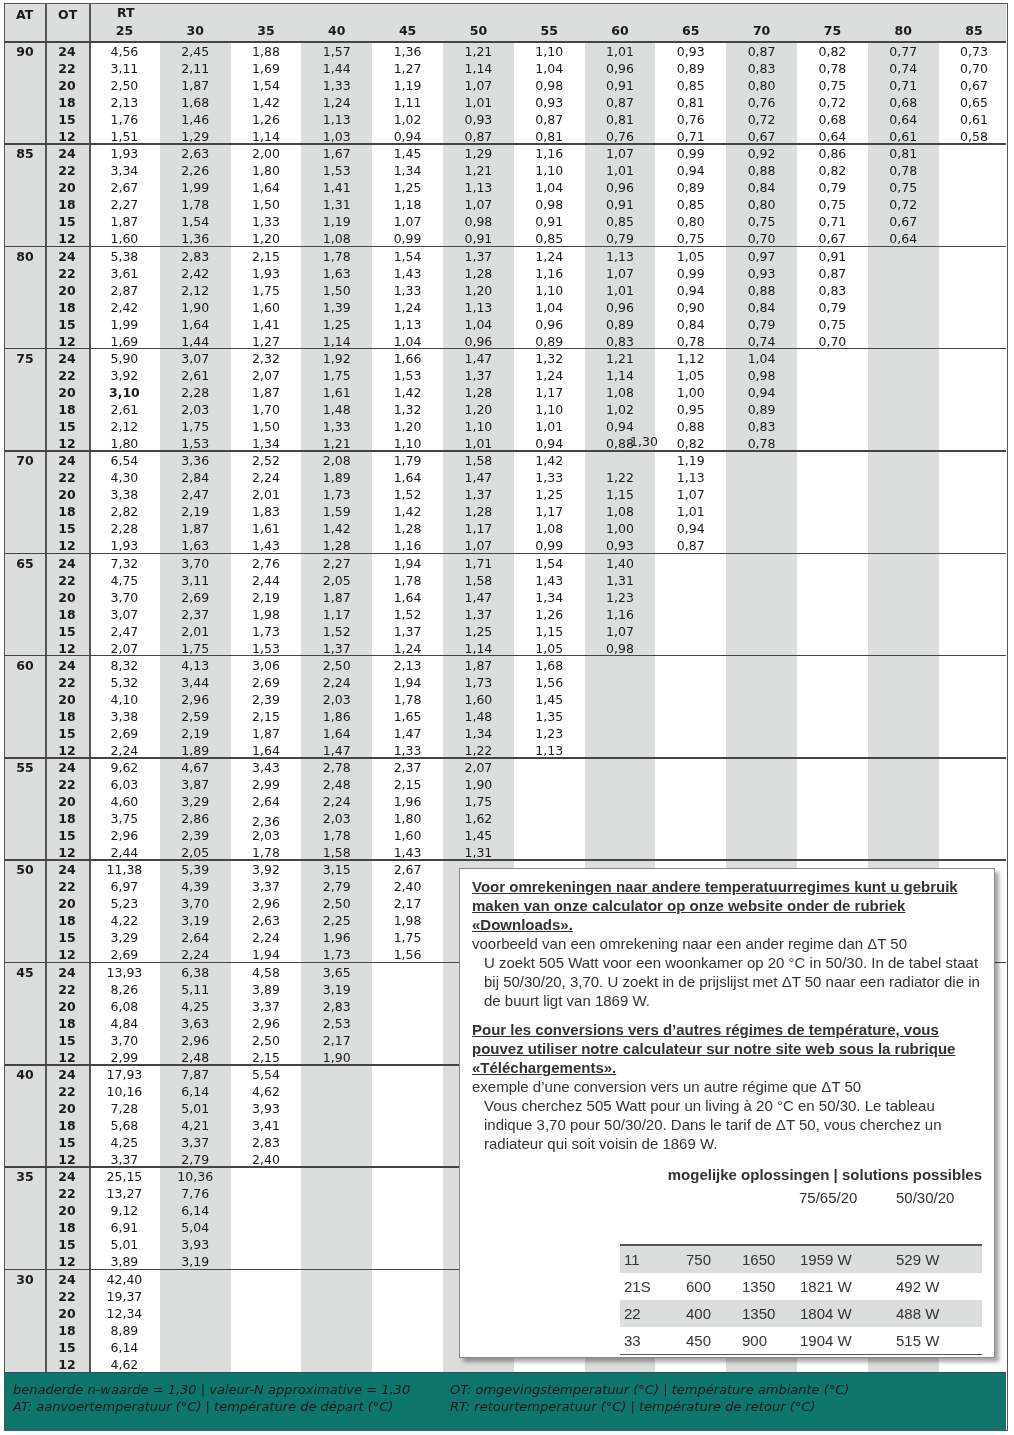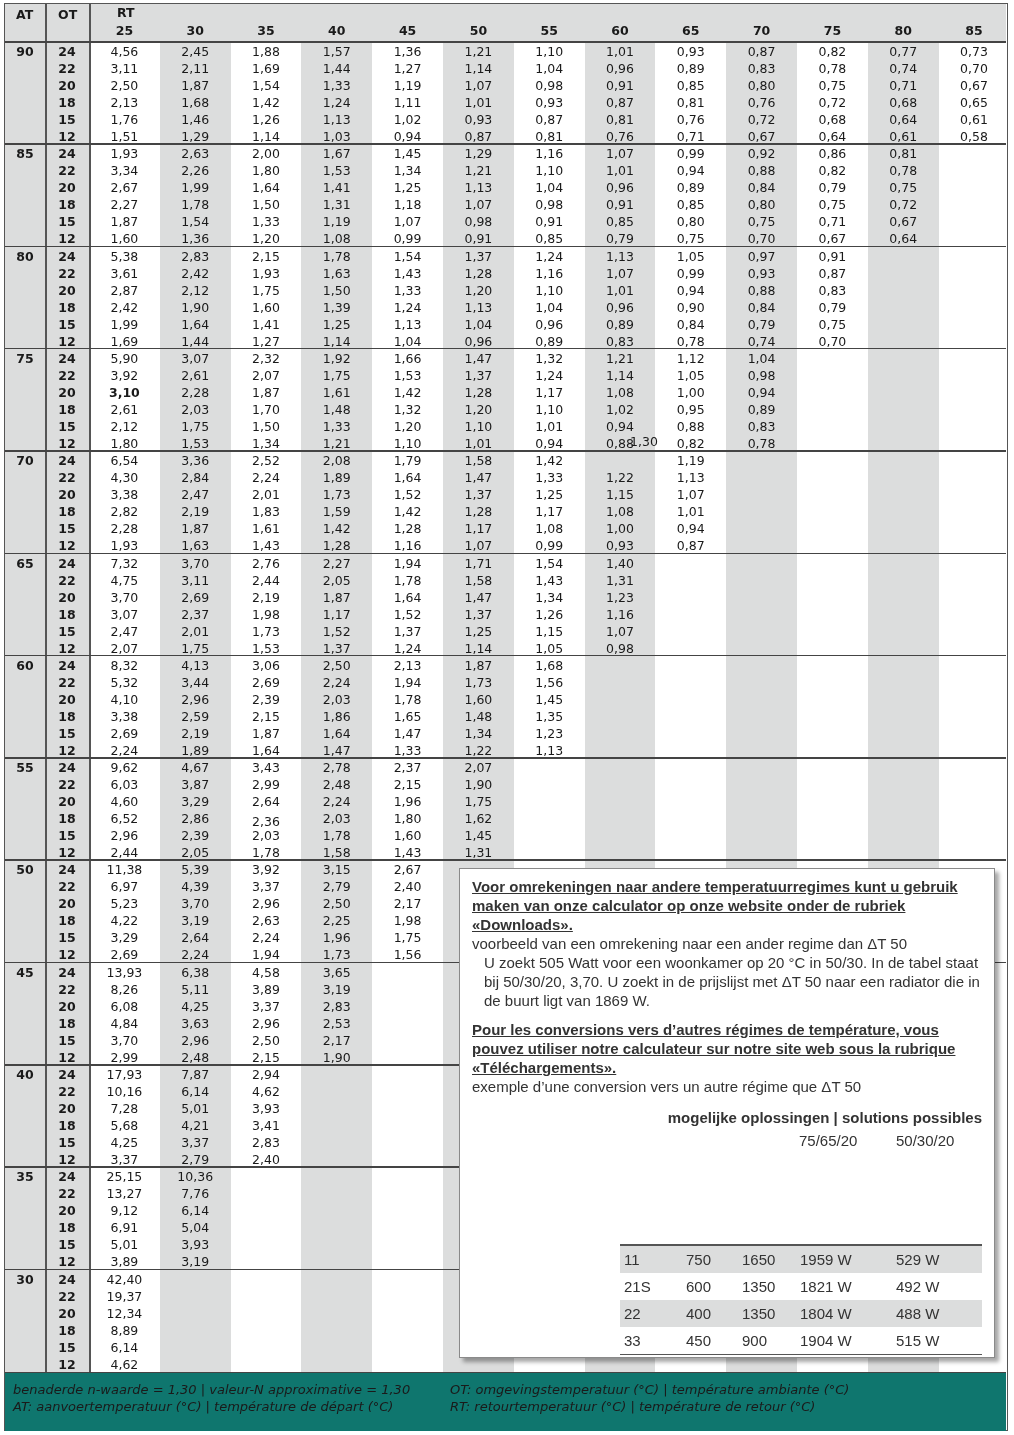--- a/index.html
+++ b/index.html
@@ -565,21 +565,21 @@
         <span class="cell" style="left: 367.2px; top: 772.1px;">2,15</span>
         <span class="cell" style="left: 438px; top: 772.1px;">1,90</span>
         <span class="ot" style="top: 789.1px;">20</span>
         <span class="cell" style="left: 84px; top: 789.1px;">4,60</span>
         <span class="cell" style="left: 154.8px; top: 789.1px;">3,29</span>
         <span class="cell" style="left: 225.6px; top: 789.1px;">2,64</span>
         <span class="cell" style="left: 296.4px; top: 789.1px;">2,24</span>
         <span class="cell" style="left: 367.2px; top: 789.1px;">1,96</span>
         <span class="cell" style="left: 438px; top: 789.1px;">1,75</span>
         <span class="ot" style="top: 806.1px;">18</span>
-        <span class="cell" style="left: 84px; top: 806.1px;">6,52</span>
+        <span class="cell" style="left: 84px; top: 806.1px;">3,75</span>
         <span class="cell" style="left: 154.8px; top: 806.1px;">2,86</span>
         <span class="cell" style="left: 225.6px; top: 809px;">2,36</span>
         <span class="cell" style="left: 296.4px; top: 806.1px;">2,03</span>
         <span class="cell" style="left: 367.2px; top: 806.1px;">1,80</span>
         <span class="cell" style="left: 438px; top: 806.1px;">1,62</span>
         <span class="ot" style="top: 823.1px;">15</span>
         <span class="cell" style="left: 84px; top: 823.1px;">2,96</span>
         <span class="cell" style="left: 154.8px; top: 823.1px;">2,39</span>
         <span class="cell" style="left: 225.6px; top: 823.1px;">2,03</span>
         <span class="cell" style="left: 296.4px; top: 823.1px;">1,78</span>
@@ -663,21 +663,21 @@
         <span class="cell" style="left: 84px; top: 1044.7px;">2,99</span>
         <span class="cell" style="left: 154.8px; top: 1044.7px;">2,48</span>
         <span class="cell" style="left: 225.6px; top: 1044.7px;">2,15</span>
         <span class="cell" style="left: 296.4px; top: 1044.7px;">1,90</span>
       </div>
       <div>
         <span class="at" style="top: 1063px;">40</span>
         <span class="ot" style="top: 1062px;">24</span>
         <span class="cell" style="left: 84px; top: 1062px;">17,93</span>
         <span class="cell" style="left: 154.8px; top: 1062px;">7,87</span>
-        <span class="cell" style="left: 225.6px; top: 1062px;">2,94</span>
+        <span class="cell" style="left: 225.6px; top: 1062px;">5,54</span>
         <span class="ot" style="top: 1079px;">22</span>
         <span class="cell" style="left: 84px; top: 1079px;">10,16</span>
         <span class="cell" style="left: 154.8px; top: 1079px;">6,14</span>
         <span class="cell" style="left: 225.6px; top: 1079px;">4,62</span>
         <span class="ot" style="top: 1096px;">20</span>
         <span class="cell" style="left: 84px; top: 1096px;">7,28</span>
         <span class="cell" style="left: 154.8px; top: 1096px;">5,01</span>
         <span class="cell" style="left: 225.6px; top: 1096px;">3,93</span>
         <span class="ot" style="top: 1113px;">18</span>
         <span class="cell" style="left: 84px; top: 1113px;">5,68</span>
@@ -753,20 +753,21 @@
     <div class="hline" style="top: 1264.6px; width: 458px;"></div>
   </div>
 
 <div id="infobox">
   <div class="ib-bold">Voor omrekeningen naar andere temperatuurregimes kunt u gebruik maken van onze calculator op onze website onder de rubriek «Downloads».</div>
   <div>voorbeeld van een omrekening naar een ander regime dan ΔT 50</div>
   <div class="ib-indent">U zoekt 505 Watt voor een woonkamer op 20 °C in 50/30. In de tabel staat bij 50/30/20, 3,70.  U zoekt in de prijslijst met ΔT 50 naar een radiator die in de buurt ligt van 1869 W.</div>
   <div class="ib-gap"></div>
   <div class="ib-bold">Pour les conversions vers d’autres régimes de température, vous pouvez utiliser notre calculateur sur notre site web sous la rubrique «Téléchargements».</div>
   <div>exemple d’une conversion vers un autre régime que ΔT 50</div>
+  <div class="ib-indent">Vous cherchez 505 Watt pour un living à 20 °C en 50/30. Le tableau indique 3,70 pour 50/30/20. Dans le tarif de ΔT 50, vous cherchez un radiateur qui soit voisin de 1869 W.</div>
   <div id="sol-title">mogelijke oplossingen | solutions possibles</div>
   <div id="sol-regimes">
     <span class="reg" style="left:327px;">75/65/20</span>
     <span class="reg" style="left:424px;">50/30/20</span>
   </div>
   <div id="sol-table">
       <div class="sol-row shade">
         <span class="sc" style="left: 4px;">11</span>
         <span class="sc" style="left: 66px;">750</span>
         <span class="sc" style="left: 122px;">1650</span>

